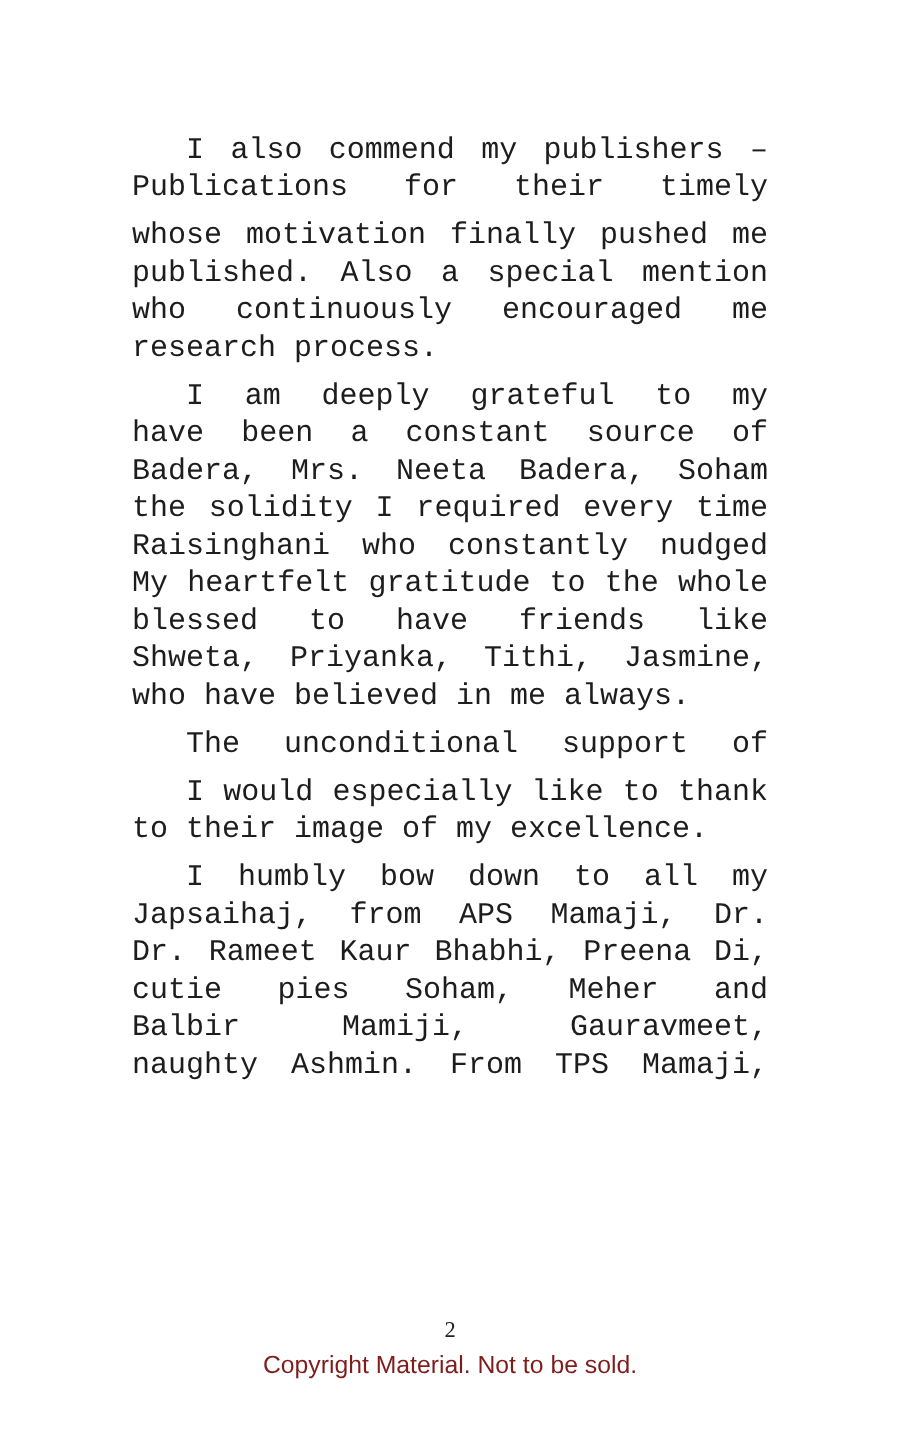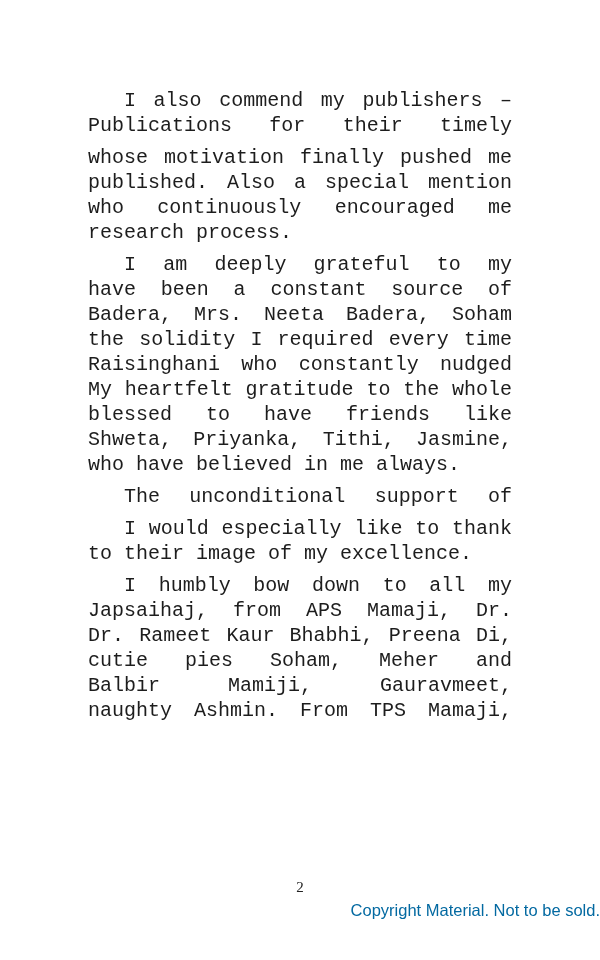--- a/index.html
+++ b/index.html
@@ -50,22 +50,21 @@
   .page-number {
     font-family: "Liberation Serif", "DejaVu Serif", serif;
     font-size: 15px;
     line-height: 22px;
     color: #222222;
   }
   .copyright {
     font-family: "Liberation Sans", "DejaVu Sans", sans-serif;
     font-size: 16.5px;
     line-height: 24px;
-    color: #0369a1;
-    text-align: right;
+    color: #7f1d1d;
   }
 </style>
 </head>
 <body>
 
 <div class="page">
 
   <div class="content" id="paragraphs-container">
       <div class="para">
         <div class="line first">I also commend my publishers – OrangeBooks</div>

